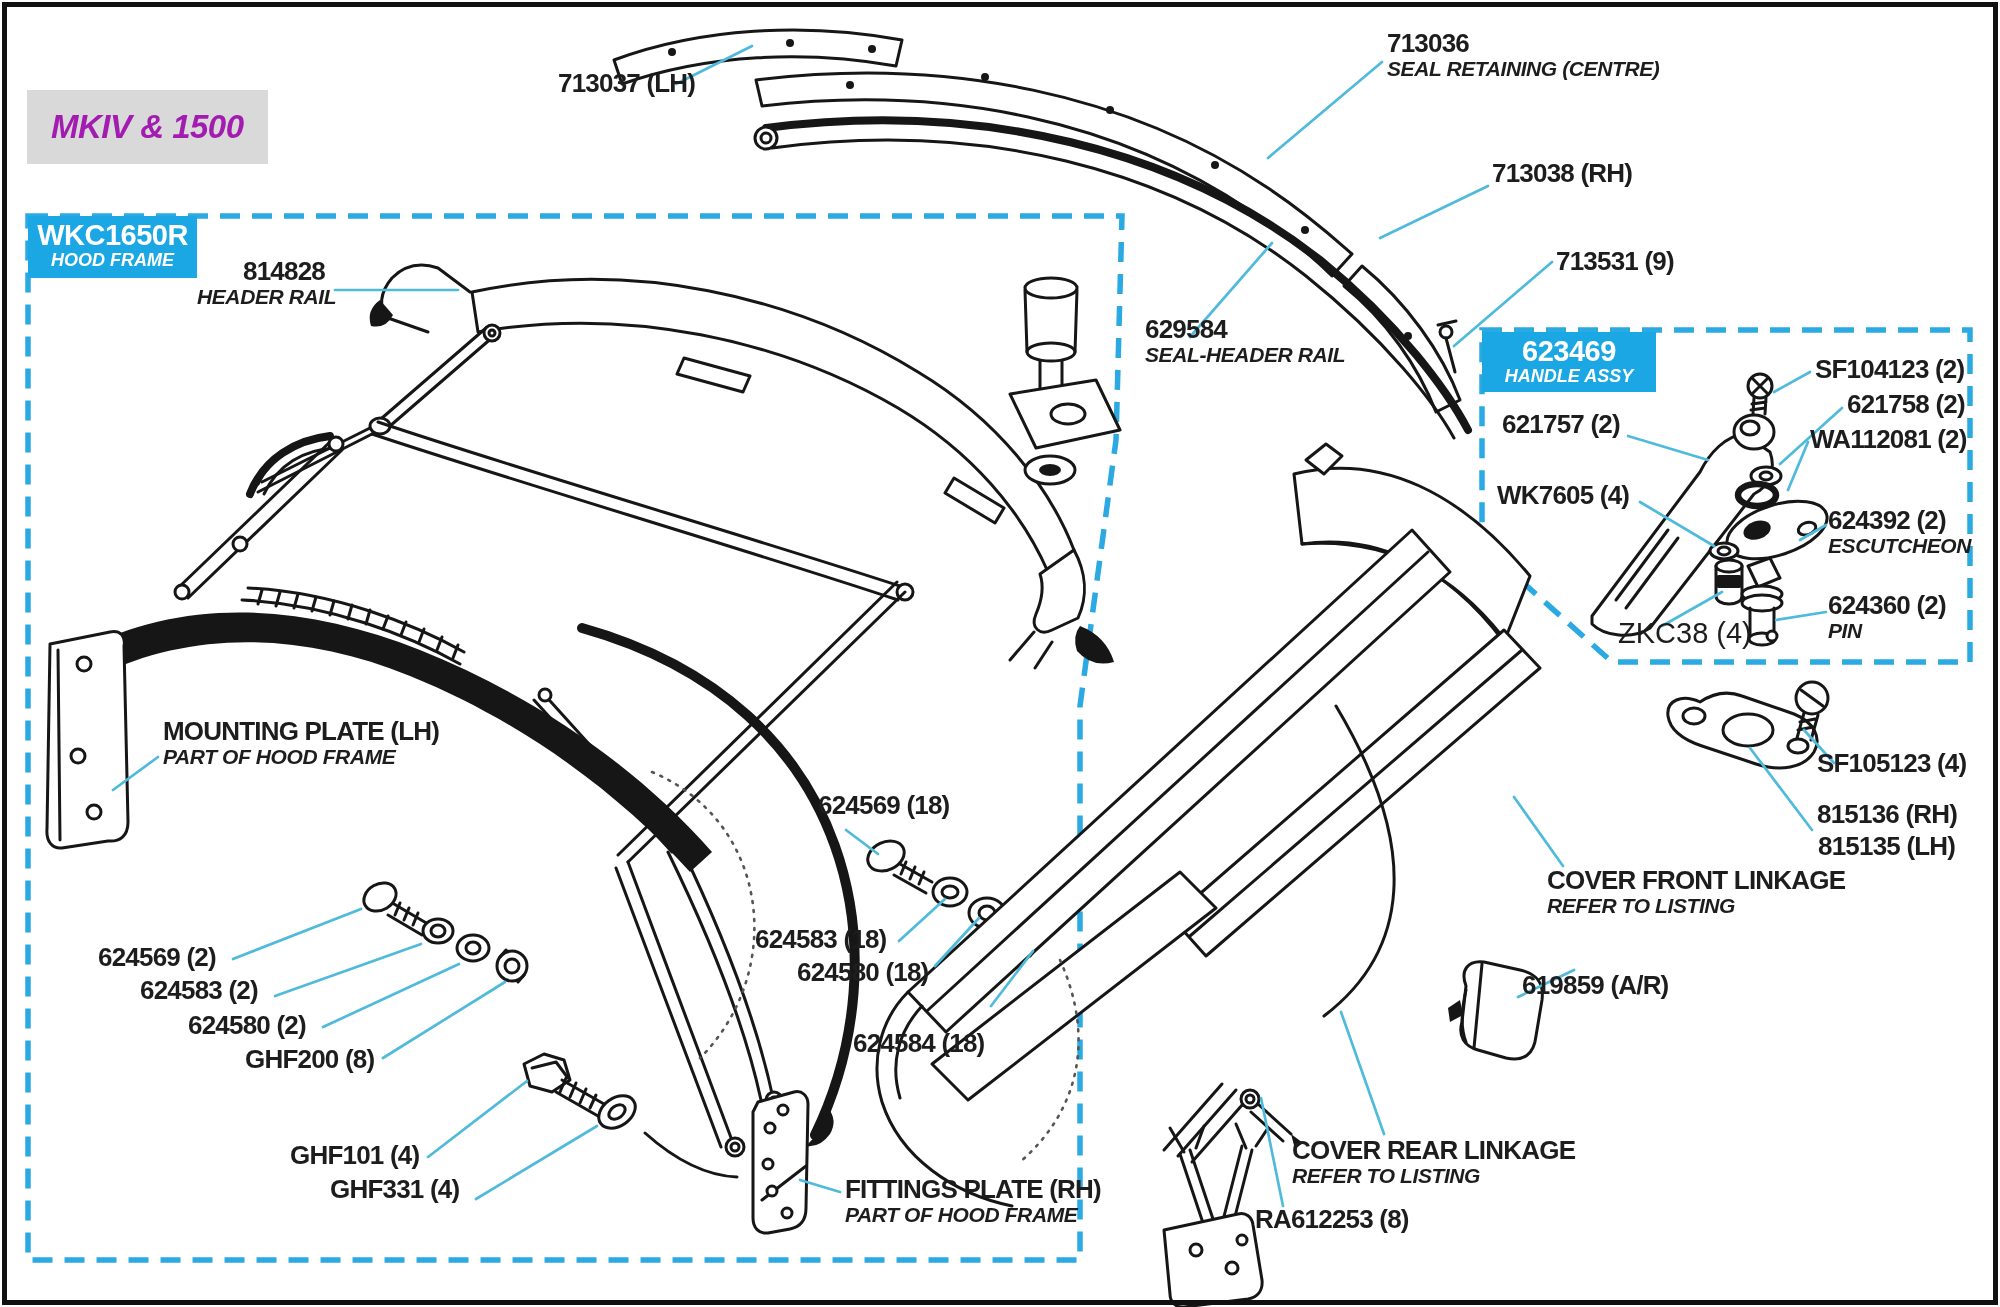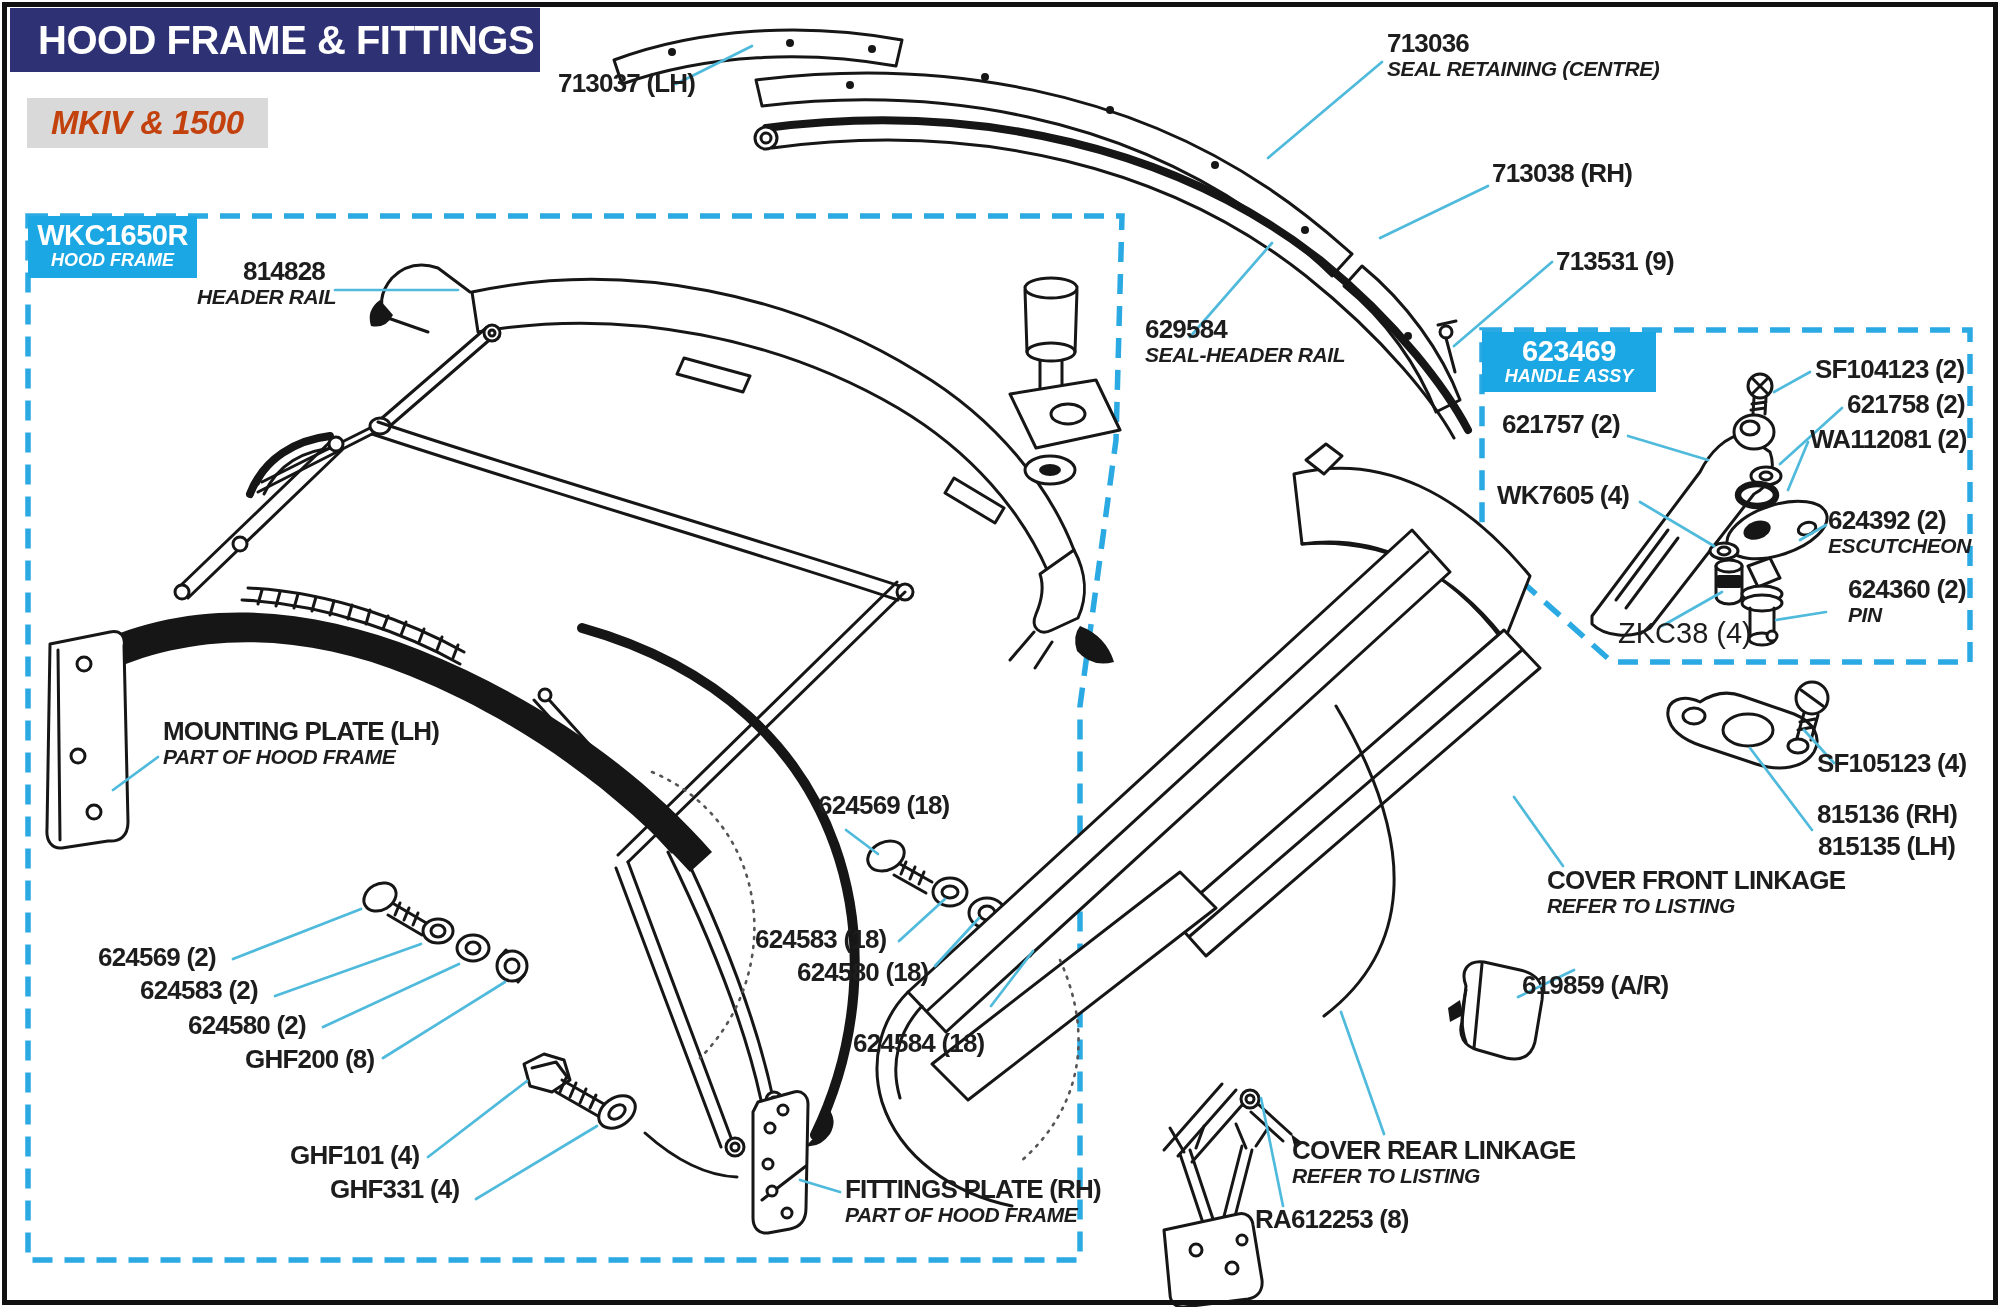--- a/index.html
+++ b/index.html
@@ -20,22 +20,22 @@
   .spk{fill:none;stroke:#555;stroke-width:2.6;stroke-dasharray:2 7;stroke-linecap:round;}
   .dash{fill:none;stroke:var(--dash);stroke-width:5.5;stroke-dasharray:20 12;}
   .ldr line{stroke:var(--leader);stroke-width:2.7;stroke-linecap:round;}
   .lbl{position:absolute;font-weight:700;font-size:26px;letter-spacing:-0.8px;
        color:#1d1d1d;line-height:1.06;white-space:nowrap;}
   .lbl .sub{display:block;font-style:italic;font-size:21px;letter-spacing:-0.4px;}
   .lbl.plain{font-weight:400;font-size:29px;letter-spacing:0;}
   .title-bar{position:absolute;left:10px;top:8px;width:530px;height:64px;background:var(--navy);
        color:#fff;font-size:40px;font-weight:700;letter-spacing:-0.5px;
        display:flex;align-items:center;padding-left:28px;box-sizing:border-box;}
-  .badge{position:absolute;left:27px;top:90px;background:var(--badge);color:#c2410c;
-       font-size:33px;font-style:italic;font-weight:700;padding:6px 24px;letter-spacing:-0.5px;margin-top:8px;}
+  .badge{position:absolute;left:27px;top:90px;background:var(--badge);color:#a21caf;
+       font-size:33px;font-style:italic;font-weight:700;padding:18px 24px;letter-spacing:-0.5px;}
   .boxhdr{position:absolute;background:var(--cyan);color:#fff;text-align:center;
        padding:4px 8px;box-sizing:border-box;}
   .boxhdr .code{font-size:29px;font-weight:700;display:block;line-height:1.08;letter-spacing:-0.5px;}
   .boxhdr .bname{font-size:18px;font-weight:700;font-style:italic;display:block;line-height:1.05;}
 </style>
 </head>
 <body>
 
 <div class="stage">
 
@@ -260,23 +260,20 @@
       <line x1="1826" y1="612" x2="1776" y2="620"></line>
       <line x1="1834" y1="763" x2="1804" y2="730"></line>
       <line x1="1750" y1="748" x2="1812" y2="830"></line>
       <line x1="1563" y1="866" x2="1514" y2="797"></line>
       <line x1="1574" y1="970" x2="1518" y2="997"></line>
       <line x1="1384" y1="1134" x2="1341" y2="1012"></line>
       <line x1="1283" y1="1206" x2="1261" y2="1098"></line>
     </g>
   </svg>
 
-  <div class="title-bar">
-    <span>HOOD FRAME &amp; FITTINGS</span>
-  </div>
   <div class="badge">
     <span>MKIV &amp; 1500</span>
   </div>
 
   <div class="boxhdr" style="left:28px;top:216px;width:169px;height:62px;text-align:center;">
     <span class="code">WKC1650R</span>
     <span class="bname">HOOD FRAME</span>
   </div>
   <div class="boxhdr" style="left:1482px;top:332px;width:174px;height:60px;">
     <span class="code">623469</span>
@@ -319,21 +316,21 @@
   <div class="lbl" style="left:1815px;top:356px;">SF104123 (2)</div>
   <div class="lbl" style="left:1847px;top:391px;">621758 (2)</div>
   <div class="lbl" style="left:1810px;top:426px;">WA112081 (2)</div>
   <div class="lbl" style="left:1502px;top:411px;">621757 (2)</div>
   <div class="lbl" style="left:1497px;top:482px;">WK7605 (4)</div>
   <div class="lbl" style="left:1828px;top:507px;">
     <span>624392 (2)</span>
     <span class="sub">ESCUTCHEON</span>
   </div>
   <div class="lbl plain" style="left:1618px;top:618px;">ZKC38 (4)</div>
-  <div class="lbl" style="left:1828px;top:576px;margin-left:20px;">
+  <div class="lbl" style="left:1828px;top:592px;">
     <span>624360 (2)</span>
     <span class="sub">PIN</span>
   </div>
   <div class="lbl" style="left:1817px;top:750px;">SF105123 (4)</div>
   <div class="lbl" style="left:1817px;top:801px;">815136 (RH)</div>
   <div class="lbl" style="left:1818px;top:833px;">815135 (LH)</div>
   <div class="lbl" style="left:1547px;top:867px;">
     <span>COVER FRONT LINKAGE</span>
     <span class="sub">REFER TO LISTING</span>
   </div>

